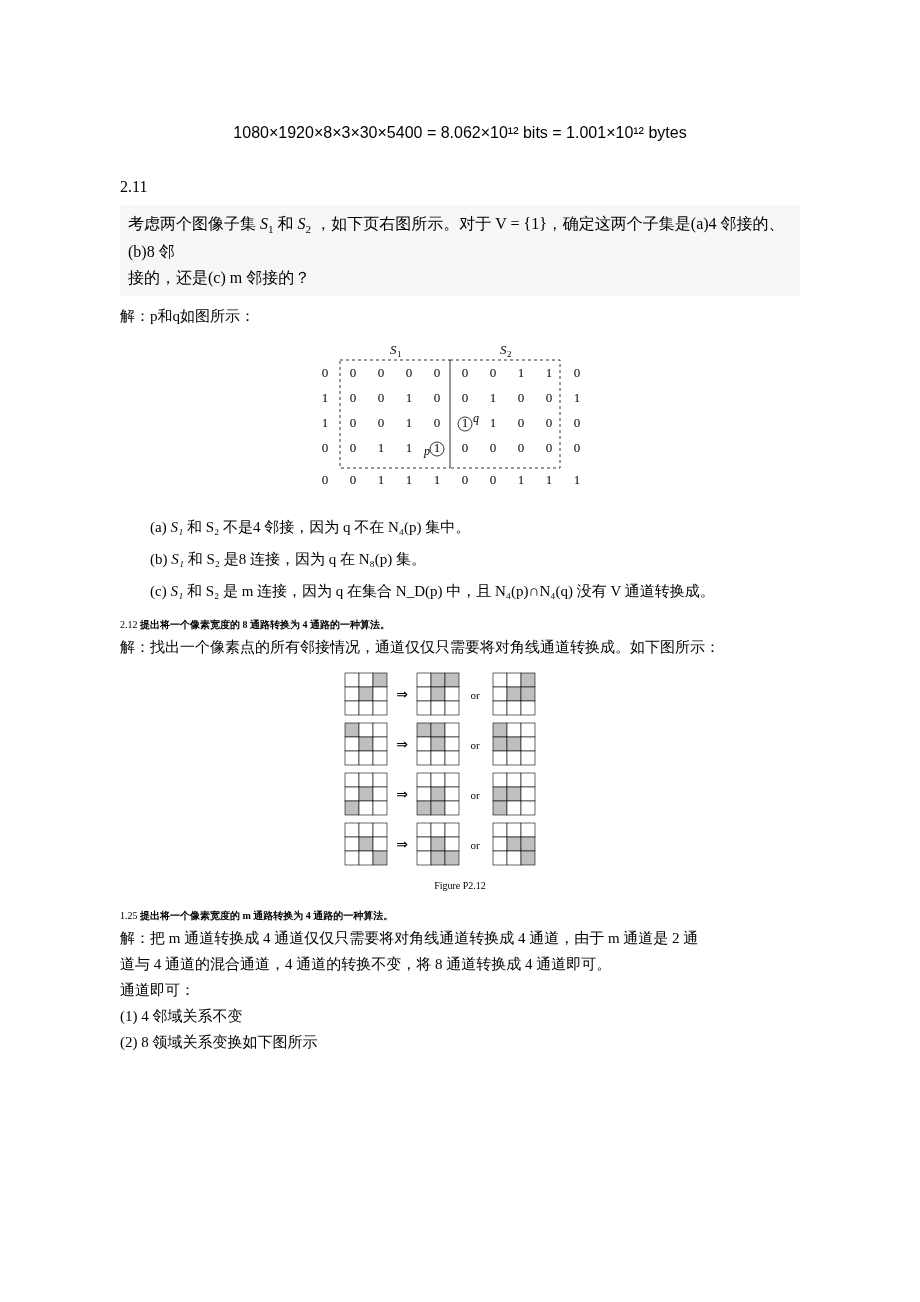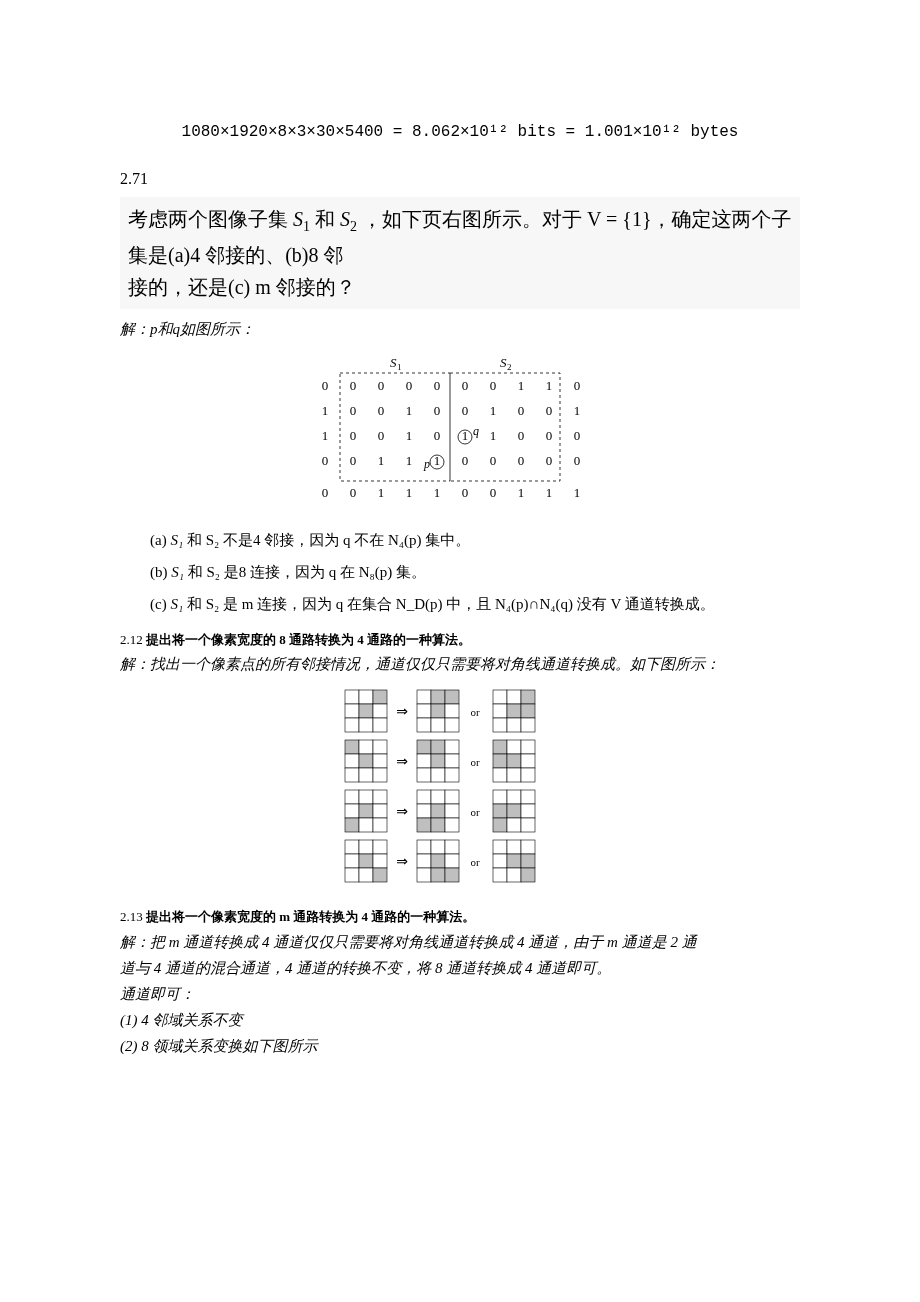--- a/index.html
+++ b/index.html
@@ -8,55 +8,55 @@
     font-size: 15px;
     color: #000;
     width: 920px;
     margin: 0;
     padding: 120px 120px 200px 120px;
     box-sizing: border-box;
     line-height: 1.6;
   }
   .formula {
     text-align: center;
-    font-family: Liberation Mono, monospace;
+    font-family: Liberation Sans, sans-serif;
     font-size: 16px;
-    margin-bottom: 20px;
+    margin-bottom: 28px;
   }
   .section-num {
     font-family: "Times New Roman", serif;
     font-size: 16px;
     margin: 10px 0 6px 0;
   }
   .problem {
     background: #f7f7f7;
     padding: 6px 8px;
-    font-size: 20px;
+    font-size: 16px;
     margin: 4px 0 8px 0;
   }
   .math-italic { font-style: italic; font-family: "Times New Roman", serif; }
   .sub { vertical-align: sub; font-size: 0.7em; }
   .figure-matrix {
     text-align: center;
     margin: 14px auto 18px auto;
   }
   .figure-matrix svg { display: block; margin: 0 auto; }
   .ans-item { margin: 8px 0 8px 30px; }
-  .heading { font-family: "Times New Roman", serif; font-size: 13px; font-weight: normal; margin: 14px 0 2px 0; }
+  .heading { font-family: "Times New Roman", serif; font-size: 10px; font-weight: normal; margin: 14px 0 2px 0; }
   .heading-cn { font-weight: bold; }
   .grid-figure { text-align: center; margin: 10px auto 6px auto; }
   .figure-caption { text-align: center; font-size: 10px; font-family: "Times New Roman", serif; margin-top: 2px; }
-  .para { margin: 2px 0; font-style: italic; }
+  .para { margin: 2px 0; }
 </style>
 </head>
 <body>
 
 <div class="formula">1080×1920×8×3×30×5400 = 8.062×10¹² bits = 1.001×10¹² bytes</div>
 
-<div class="section-num">2.71</div>
+<div class="section-num">2.11</div>
 
 <div class="problem">
   <span>考虑两个图像子集</span>
   <span class="math-italic">S</span><span class="sub">1</span>
   <span>和</span>
   <span class="math-italic">S</span><span class="sub">2</span>
   <span>，如下页右图所示。对于 V = {1}，确定这两个子集是(a)4 邻接的、(b)8 邻</span><br>
   <span>接的，还是(c) m 邻接的？</span>
 </div>
 
@@ -272,23 +272,24 @@
         <rect x="172" y="154" width="14" height="14" fill="#fff" stroke="#000" stroke-width="0.6"></rect>
         <rect x="186" y="154" width="14" height="14" fill="#fff" stroke="#000" stroke-width="0.6"></rect>
         <rect x="158" y="168" width="14" height="14" fill="#fff" stroke="#000" stroke-width="0.6"></rect>
         <rect x="172" y="168" width="14" height="14" fill="#bfbfbf" stroke="#000" stroke-width="0.6"></rect>
         <rect x="186" y="168" width="14" height="14" fill="#bfbfbf" stroke="#000" stroke-width="0.6"></rect>
         <rect x="158" y="182" width="14" height="14" fill="#fff" stroke="#000" stroke-width="0.6"></rect>
         <rect x="172" y="182" width="14" height="14" fill="#fff" stroke="#000" stroke-width="0.6"></rect>
         <rect x="186" y="182" width="14" height="14" fill="#bfbfbf" stroke="#000" stroke-width="0.6"></rect>
       </g>
 </svg>
+<div class="figure-caption">Figure P2.12</div>
 </div>
 
 <div class="heading">
-  <span>2.13</span>
+  <span>1.25</span>
   <span class="heading-cn">提出将一个像素宽度的 m 通路转换为 4 通路的一种算法。</span>
 </div>
 <div class="para">解：把 m 通道转换成 4 通道仅仅只需要将对角线通道转换成 4 通道，由于 m 通道是 2 通</div>
 <div class="para">道与 4 通道的混合通道，4 通道的转换不变，将 8 通道转换成 4 通道即可。</div>
 <div class="para">通道即可：</div>
 <div class="para">(1) 4 邻域关系不变</div>
 <div class="para">(2) 8 领域关系变换如下图所示</div>
 
 </body></html>

